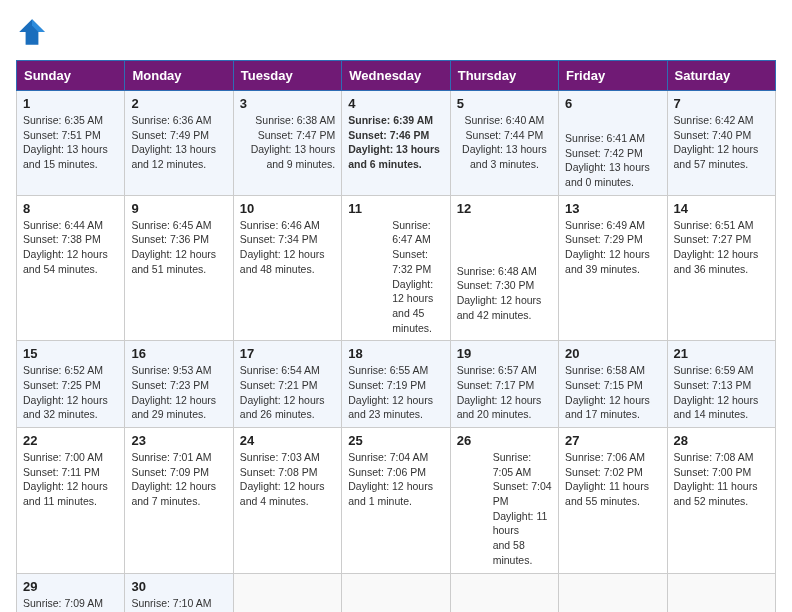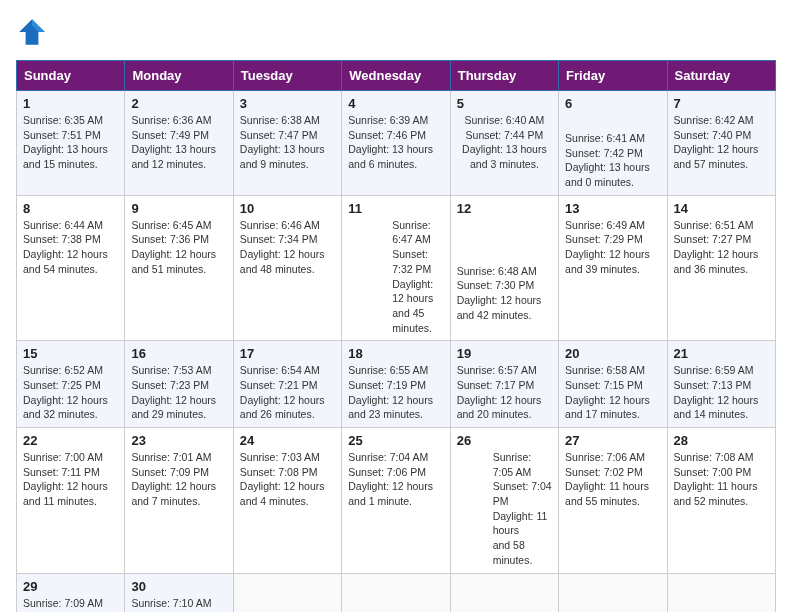--- a/index.html
+++ b/index.html
@@ -139,28 +139,28 @@
         </td>
         <td>
           <span class="day-number">2</span>
           <div class="day-info" style="white-space: pre-line;">Sunrise: 6:36 AM
 Sunset: 7:49 PM
 Daylight: 13 hours
 and 12 minutes.</div>
         </td>
         <td>
           <span class="day-number">3</span>
-          <div class="day-info" style="white-space: pre-line;">Sunrise: 6:38 AM
+          <div class="day-info" style="white-space: pre-line; text-align: right;">Sunrise: 6:38 AM
 Sunset: 7:47 PM
 Daylight: 13 hours
 and 9 minutes.</div>
         </td>
         <td>
           <span class="day-number">4</span>
-          <div class="day-info" style="white-space: pre-line;">Sunrise: 6:39 AM
+          <div class="day-info" style="white-space: pre-line; font-weight: bold;">Sunrise: 6:39 AM
 Sunset: 7:46 PM
 Daylight: 13 hours
 and 6 minutes.</div>
         </td>
         <td>
           <span class="day-number">5</span>
           <div class="day-info" style="white-space: pre-line; text-align: center;">Sunrise: 6:40 AM
 Sunset: 7:44 PM
 Daylight: 13 hours
 and 3 minutes.</div>
@@ -234,21 +234,21 @@
       <tr>
         <td>
           <span class="day-number">15</span>
           <div class="day-info" style="white-space: pre-line;">Sunrise: 6:52 AM
 Sunset: 7:25 PM
 Daylight: 12 hours
 and 32 minutes.</div>
         </td>
         <td>
           <span class="day-number">16</span>
-          <div class="day-info" style="white-space: pre-line;">Sunrise: 7:53 AM
+          <div class="day-info" style="white-space: pre-line;">Sunrise: 9:53 AM
 Sunset: 7:23 PM
 Daylight: 12 hours
 and 29 minutes.</div>
         </td>
         <td>
           <span class="day-number">17</span>
           <div class="day-info" style="white-space: pre-line;">Sunrise: 6:54 AM
 Sunset: 7:21 PM
 Daylight: 12 hours
 and 26 minutes.</div>

